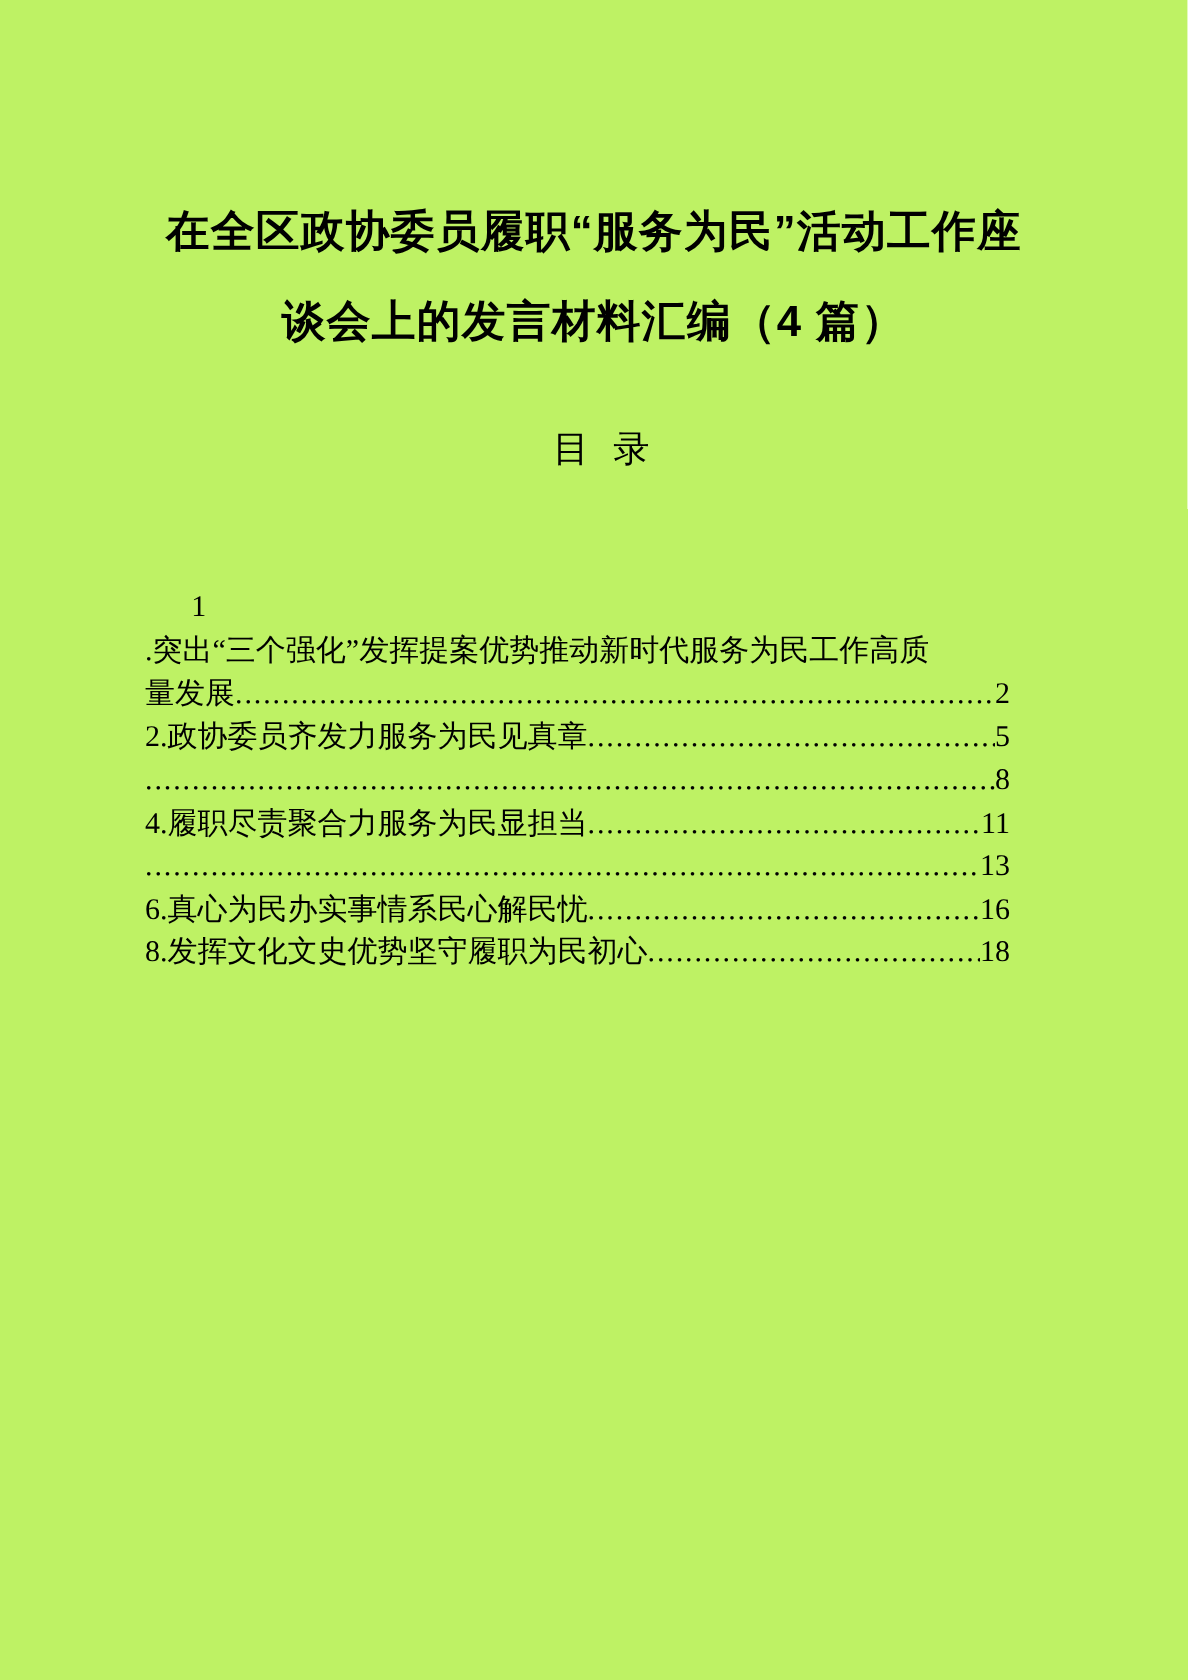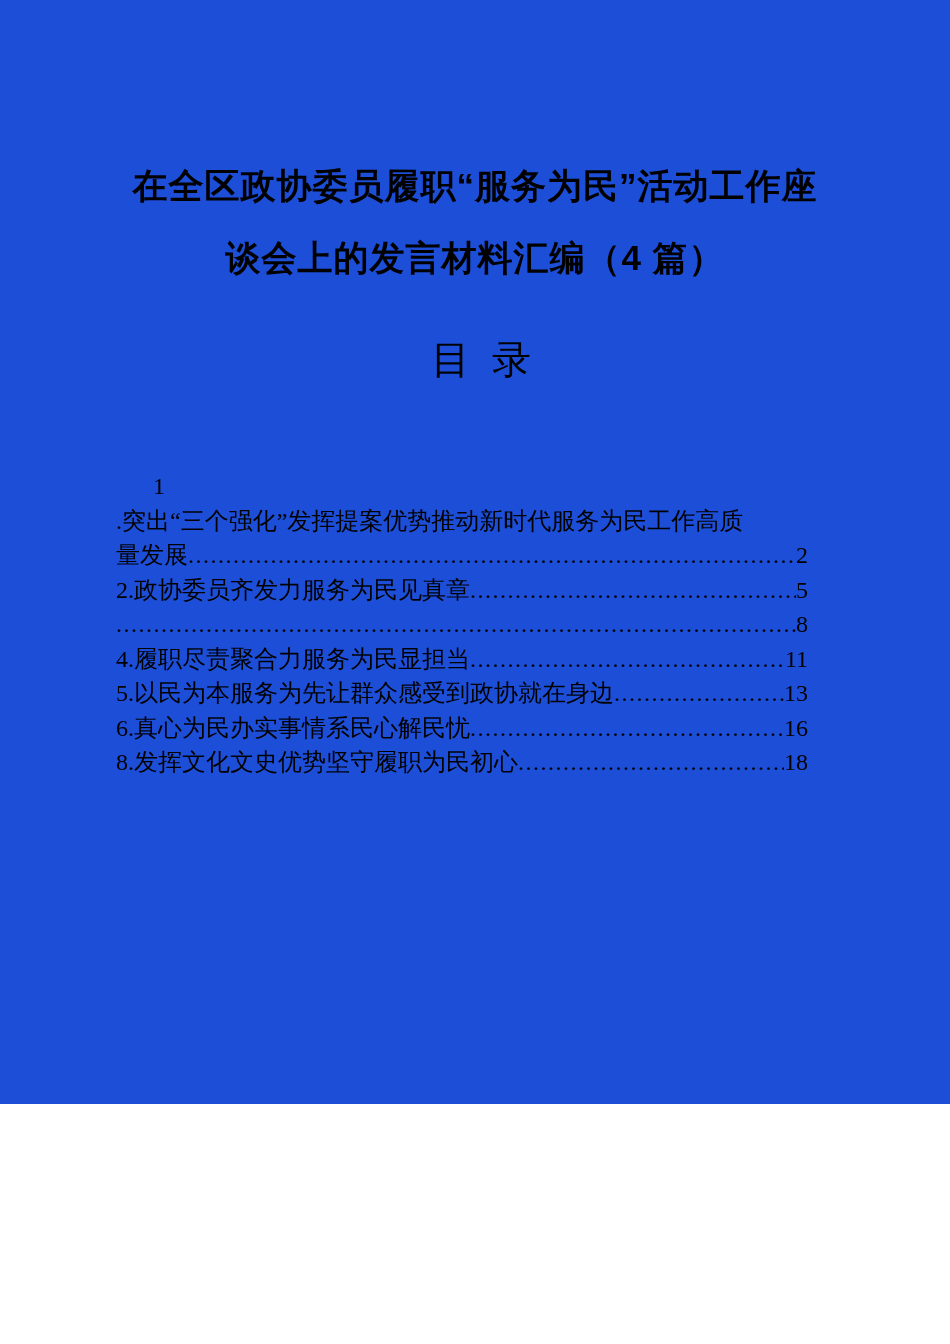--- a/index.html
+++ b/index.html
@@ -3,22 +3,22 @@
 <meta charset="utf-8">
 <style>
   html, body {
     margin: 0;
     padding: 0;
     background: #ffffff;
   }
   .page {
     position: relative;
     width: 950px;
-    height: 1104px;
-    background: #1d4ed8;
+    height: 1344px;
+    background: #bef264;
     color: #000000;
     font-family: "Liberation Serif", "DejaVu Serif", serif;
     overflow: hidden;
   }
   .doc-title {
     position: absolute;
     top: 150px;
     left: 0;
     right: 0;
     text-align: center;
@@ -27,21 +27,21 @@
     font-size: 35px;
     line-height: 72px;
     letter-spacing: 1px;
   }
   .toc-heading {
     position: absolute;
     top: 340px;
     left: 0;
     right: 0;
     text-align: center;
-    font-size: 39px;
+    font-size: 29px;
     line-height: 40px;
     letter-spacing: 6px;
     padding-left: 18px; 
   }
   .toc-list {
     position: absolute;
     top: 469px;
     left: 116px;
     right: 142px;
     font-size: 24px;
@@ -105,21 +105,20 @@
       <div class="toc-row">
     <span class="toc-dots">............................................................................................................................................................................................................................................................................................................</span>
     <span class="toc-page">8</span>
   </div>
       <div class="toc-row">
     <span class="toc-text">4.履职尽责聚合力服务为民显担当</span>
     <span class="toc-dots">............................................................................................................................................................................................................................................................................................................</span>
     <span class="toc-page">11</span>
   </div>
       <div class="toc-row">
-    <span class="toc-text">5.以民为本服务为先让群众感受到政协就在身边</span>
     <span class="toc-dots">............................................................................................................................................................................................................................................................................................................</span>
     <span class="toc-page">13</span>
   </div>
       <div class="toc-row">
     <span class="toc-text">6.真心为民办实事情系民心解民忧</span>
     <span class="toc-dots">............................................................................................................................................................................................................................................................................................................</span>
     <span class="toc-page">16</span>
   </div>
       <div class="toc-row">
     <span class="toc-text">8.发挥文化文史优势坚守履职为民初心</span>

